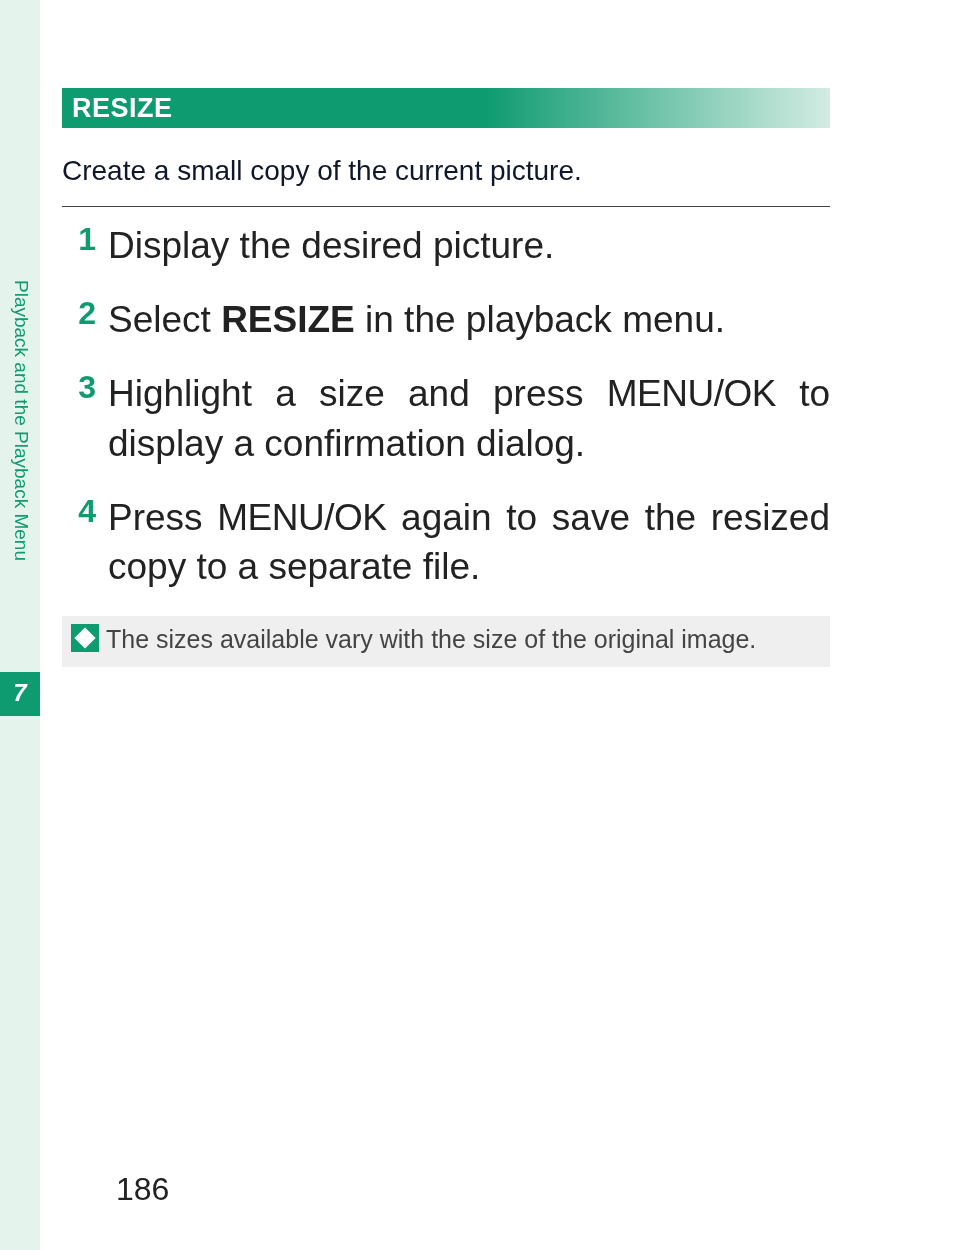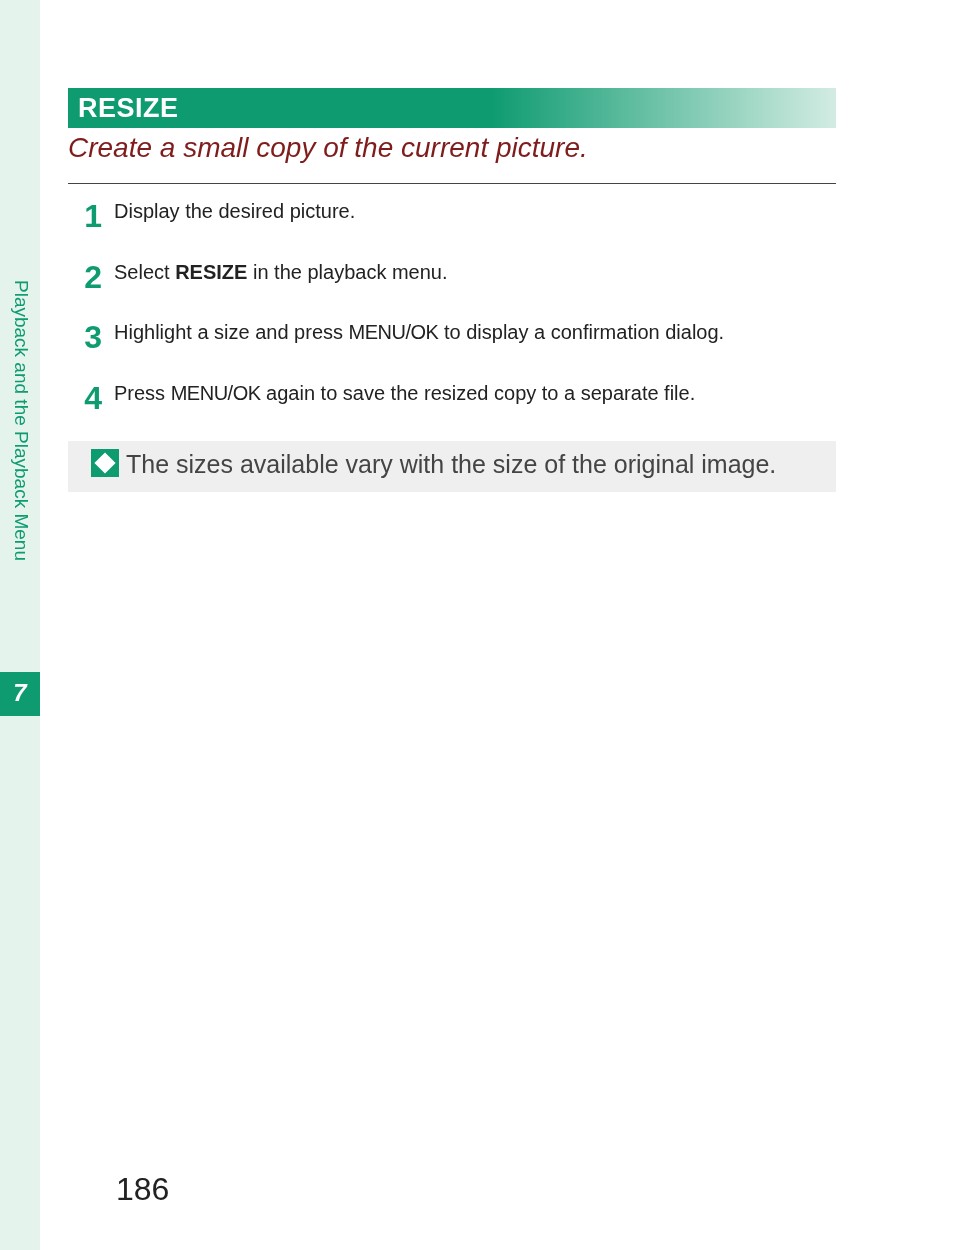--- a/index.html
+++ b/index.html
@@ -41,42 +41,41 @@
     font-size: 24px;
     font-style: italic;
     font-weight: 600;
     display: flex;
     align-items: center;
     justify-content: center;
     padding-bottom: 2px;
   }
   .page-content {
     position: absolute;
-    left: 68px;
+    left: 62px;
     top: 88px;
     width: 768px;
   }
   .heading-bar {
     width: 768px;
     height: 40px;
     background: linear-gradient(to right, #0e9b70 0%, #0e9b70 55%, #d3ece3 100%);
     color: #ffffff;
     font-weight: 700;
     font-size: 27px;
     display: flex;
     align-items: center;
     padding-left: 10px;
     letter-spacing: 0.5px;
   }
   .intro-text {
     font-size: 28px;
-    color: #7f1d1d;
-    margin-top: 1px;
+    color: #0f172a;
+    margin-top: 24px;
     line-height: 1.35;
-    font-style: italic;
   }
   .hr-line {
     border: none;
     border-top: 1.5px solid #444;
     margin-top: 16px;
     margin-bottom: 14px;
     width: 768px;
   }
   .steps { }
   .step {
@@ -89,32 +88,32 @@
     flex-shrink: 0;
     color: #0e9b70;
     font-weight: 700;
     font-size: 32px;
     text-align: right;
     padding-right: 12px;
     line-height: 1.15;
   }
   .step-text {
     flex: 1;
-    font-size: 20px;
+    font-size: 37px;
     color: #222;
     line-height: 1.35;
     text-align: justify;
   }
   .step-text b { font-weight: 700; }
   .step-text .cond { font-family: "Arial Narrow", Arial, sans-serif; font-weight: 400; font-stretch: condensed; letter-spacing: -0.5px; }
   .note-box {
     width: 768px;
     background: #efefef;
     display: flex;
-    padding: 6px 10px 10px 16px;
+    padding: 6px 10px 10px 2px;
     margin-top: 6px;
   }
   .note-icon-wrap {
     width: 42px;
     flex-shrink: 0;
     display: flex;
     justify-content: center;
     align-items: flex-start;
     padding-top: 2px;
   }

